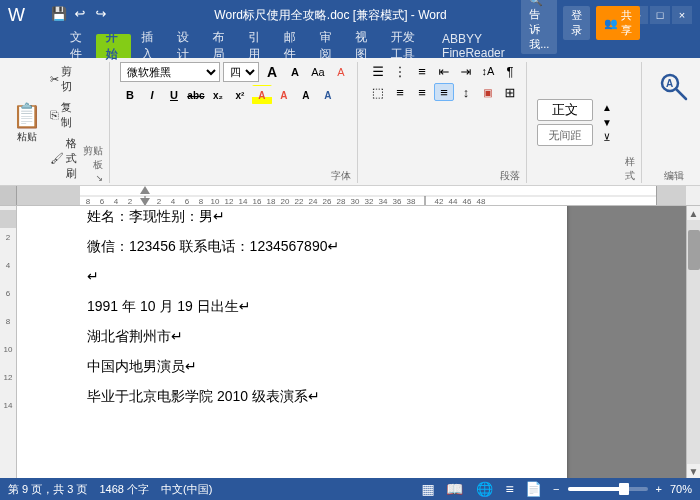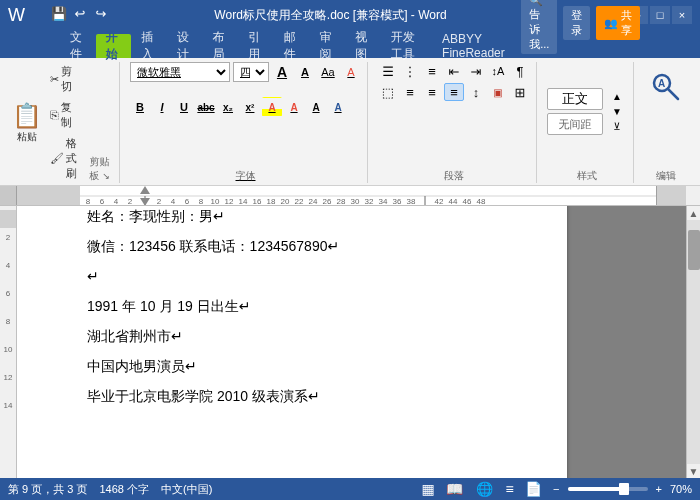--- a/index.html
+++ b/index.html
@@ -58,21 +58,21 @@
       display: flex;
       align-items: stretch;
       gap: 4px;
       border-bottom: 1px solid #d0d0d0;
       min-height: 80px;
     }
     .toolbar-group-label {
       font-size: 10px;
       color: #666;
       margin-top: auto;
-      text-align: center;
+      text-align: right;
     }
 
     
     .clipboard-group {
       display: flex;
       flex-direction: row;
       align-items: stretch;
       gap: 2px;
       padding: 0 6px 0 4px;
       border-right: 1px solid #d0d0d0;
@@ -109,24 +109,23 @@
       cursor: pointer;
       border-radius: 2px;
       font-size: 11px;
       color: #333;
     }
 
     
     .font-group {
       display: flex;
       flex-direction: column;
-      gap: 15px;
+      gap: 3px;
       padding: 0 6px;
       border-right: 1px solid #d0d0d0;
-      text-decoration: underline;
     }
     .font-row1 {
       display: flex;
       align-items: center;
       gap: 3px;
     }
     .font-name-select {
       width: 100px;
       height: 20px;
       font-size: 11px;
@@ -199,21 +198,21 @@
       align-items: center;
       justify-content: center;
       font-size: 13px;
       border-radius: 2px;
     }
     .para-btn.active { background: #cce0f5; border-color: #6eb3f7; }
 
     
     .styles-group {
       display: flex;
-      flex-direction: column;
+      flex-direction: row;
       align-items: center;
       padding: 0 6px;
       border-right: 1px solid #d0d0d0;
       gap: 8px;
     }
     .styles-box {
       width: 60px;
       height: 50px;
       border: 1px solid #ababab;
       background: white;

